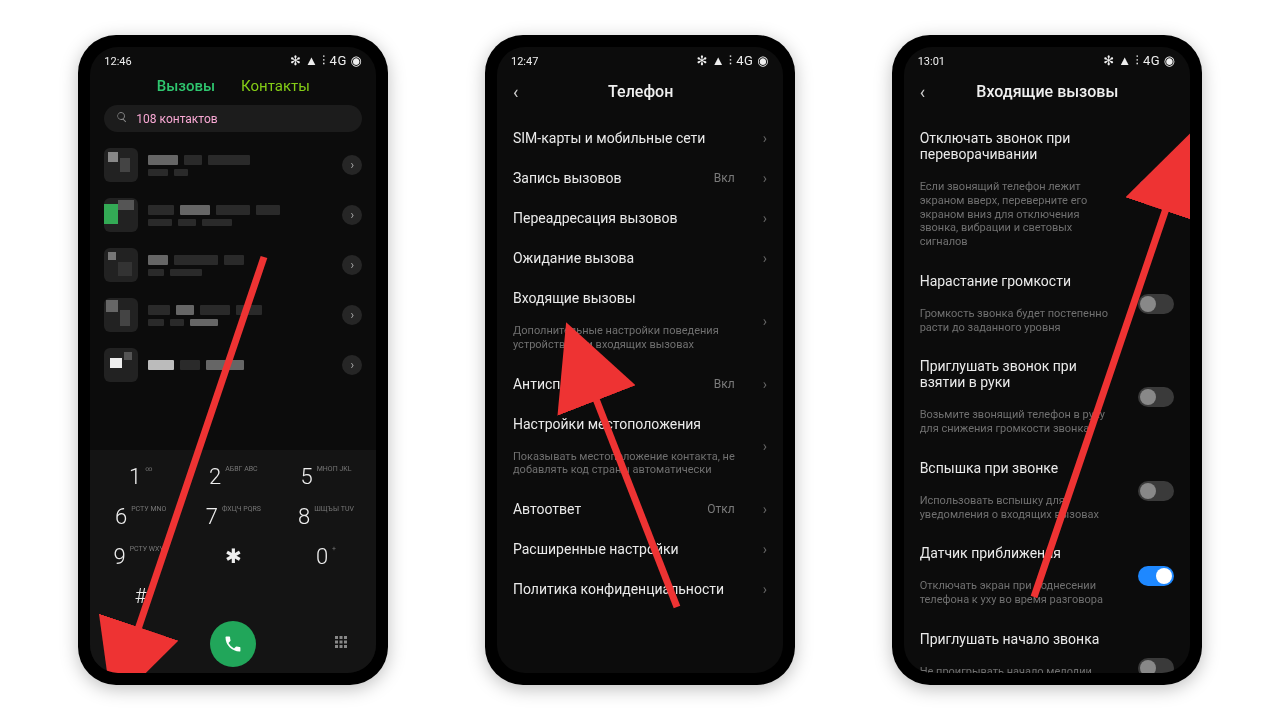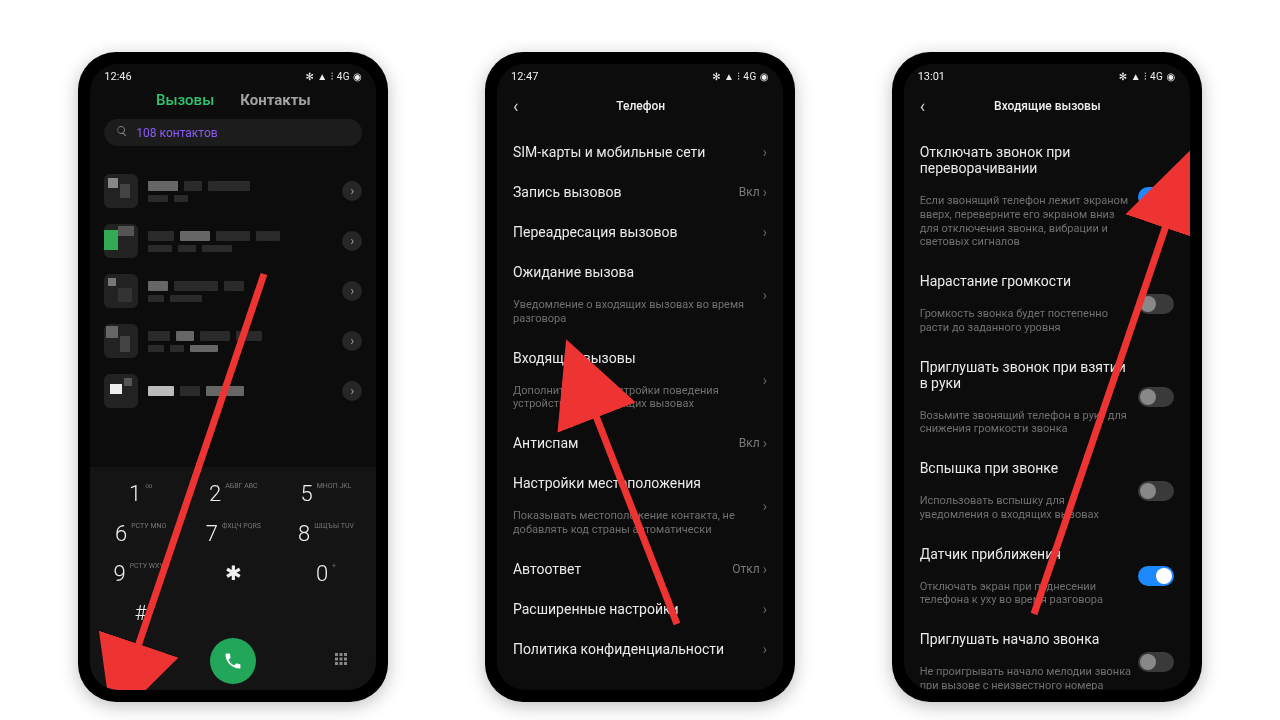--- a/index.html
+++ b/index.html
@@ -10,21 +10,21 @@
     background: #fff;
     font-family: -apple-system, "Segoe UI", Roboto, Arial, sans-serif;
     overflow: hidden;
   }
   .stage {
     position: relative;
     width: 1280px;
     height: 720px;
     display: flex;
     justify-content: space-around;
-    align-items: flex-end;
+    align-items: center;
     padding: 18px 30px;
     box-sizing: border-box;
   }
   .phone {
     position: relative;
     width: 310px;
     height: 650px;
     background: #000;
     border-radius: 38px;
     box-shadow: 0 4px 18px rgba(0,0,0,0.25);
@@ -41,40 +41,40 @@
     color: #eee;
   }
   .status-bar {
     display: flex;
     justify-content: space-between;
     align-items: center;
     font-size: 11px;
     padding: 6px 14px 2px;
     color: #eee;
   }
-  .status-right { font-size: 10px; letter-spacing: 0.5px; }
+  .status-right { font-size: 13px; letter-spacing: 0.5px; }
   
   .tabs {
     display: flex;
     justify-content: center;
     gap: 26px;
     padding: 6px 0 10px;
     font-size: 15px;
   }
   .tab-active { color: #2fc66f; font-weight: 500; }
-  .tab-inactive { color: #a3a3a3; font-weight: bold; }
+  .tab-inactive { color: #84cc16; }
   .search {
-    margin: 0 14px 20px;
+    margin: 0 14px 8px;
     background: #1c1c1c;
     border-radius: 16px;
     display: flex;
     align-items: center;
     padding: 6px 12px;
     font-size: 12px;
-    color: #8b5cf6;
+    color: #f9a8d4;
     gap: 8px;
   }
   .search svg { width: 12px; height: 12px; fill: #888; }
   .call-list { padding: 0 10px; }
   .call-row {
     display: flex;
     align-items: center;
     padding: 8px 4px;
     gap: 10px;
   }
@@ -165,28 +165,28 @@
 
   
   .hdr {
     display:flex; align-items:center;
     padding: 8px 10px 14px;
     gap: 8px;
   }
   .back { color:#ccc; font-size:18px; padding:2px 6px; }
   .hdr-title {
     flex:1; text-align:center;
-    font-size:12px; font-weight:500; color:#f0f0f0;
+    font-size:16px; font-weight:500; color:#f0f0f0;
     margin-left:-24px;
   }
   .slist { padding: 0 16px; }
   .srow {
     display:flex; align-items:center;
     padding: 12px 0;
-    gap: 3px;
+    gap: 28px;
   }
   .srow .txt { flex:1; }
   .srow .title { font-size: 14px; color:#eaeaea; }
   .srow .sub { font-size: 11px; color:#707070; line-height:1.25; margin-top:18px; }
   .srow .val { font-size: 12px; color:#7a7a7a; }
   .srow .arr { color:#666; font-size:14px; }
   
   .toggle {
     width: 36px; height: 20px;
     border-radius: 10px;
@@ -391,21 +391,20 @@
           </div>
           <div class="srow">
             <div class="txt">
               <div class="title">Переадресация вызовов</div>
             </div>
             <div class="arr">›</div>
           </div>
           <div class="srow">
             <div class="txt">
               <div class="title">Ожидание вызова</div>
-              <div class="sub">Уведомление о входящих вызовах во время разговора</div>
             </div>
             <div class="arr">›</div>
           </div>
           <div class="srow">
             <div class="txt">
               <div class="title">Входящие вызовы</div>
               <div class="sub">Дополнительные настройки поведения устройства при входящих вызовах</div>
             </div>
             <div class="arr">›</div>
           </div>

